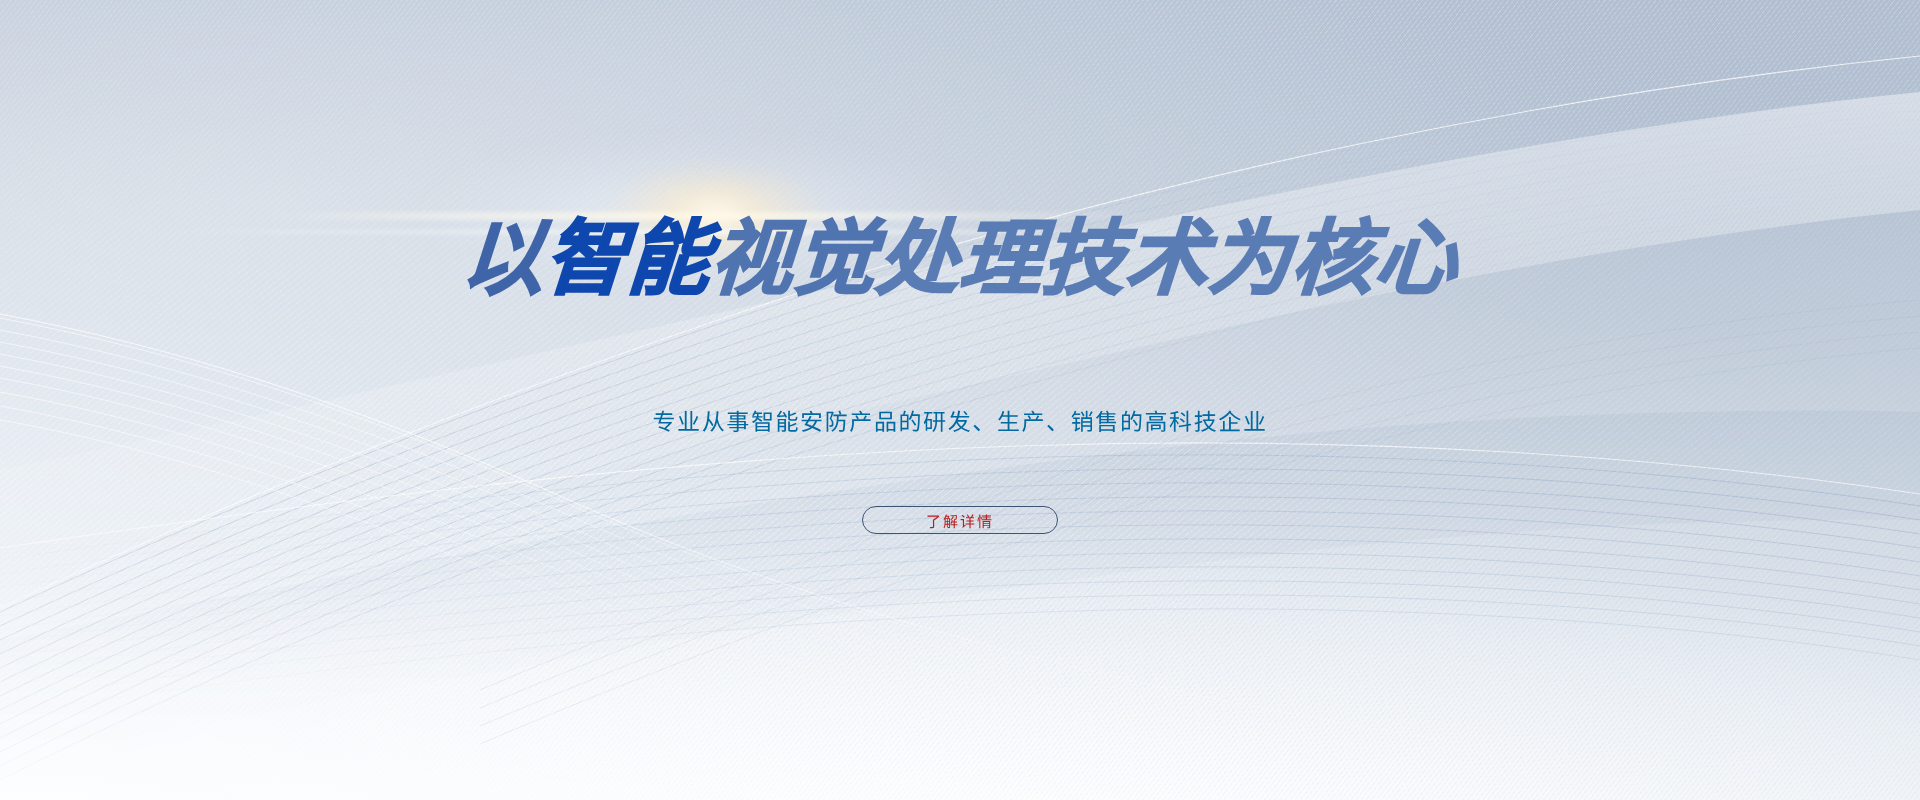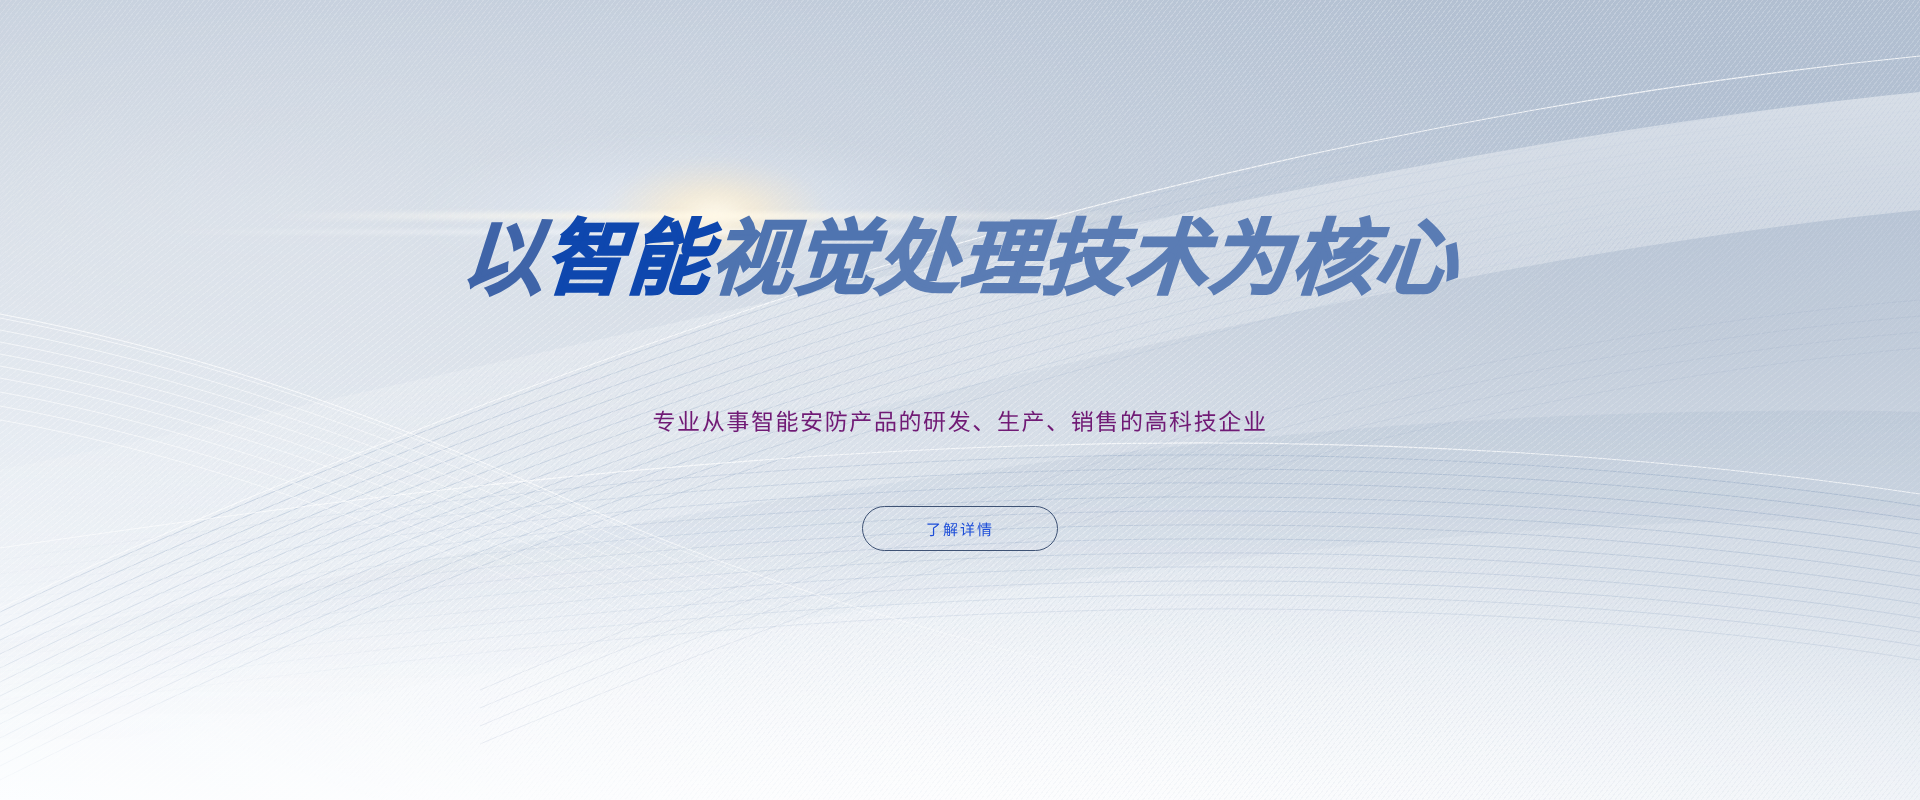--- a/index.html
+++ b/index.html
@@ -170,42 +170,42 @@
 
   .subtitle {
     position: absolute;
     top: 403px;
     left: 0; right: 0;
     text-align: center;
     margin: 0;
     font-size: 23px;
     font-weight: 400;
     letter-spacing: 1.6px;
-    color: #701a75;
+    color: #0369a1;
     white-space: nowrap;
   }
 
   .cta-wrap {
     position: absolute;
     top: 506px;
     left: 0; right: 0;
     display: flex;
     justify-content: center;
   }
   .cta-button {
     display: inline-flex;
     align-items: center;
     justify-content: center;
     width: 196px;
-    height: 45px;
+    height: 28px;
     box-sizing: border-box;
     border: 1.6px solid #3f5375;
     border-radius: 999px;
     background: transparent;
-    color: #1d4ed8;
+    color: #b91c1c;
     font-family: "Liberation Sans", "DejaVu Sans", sans-serif;
     font-size: 15px;
     letter-spacing: 2px;
     cursor: pointer;
     padding: 0;
   }
 </style>
 </head>
 <body>
 

